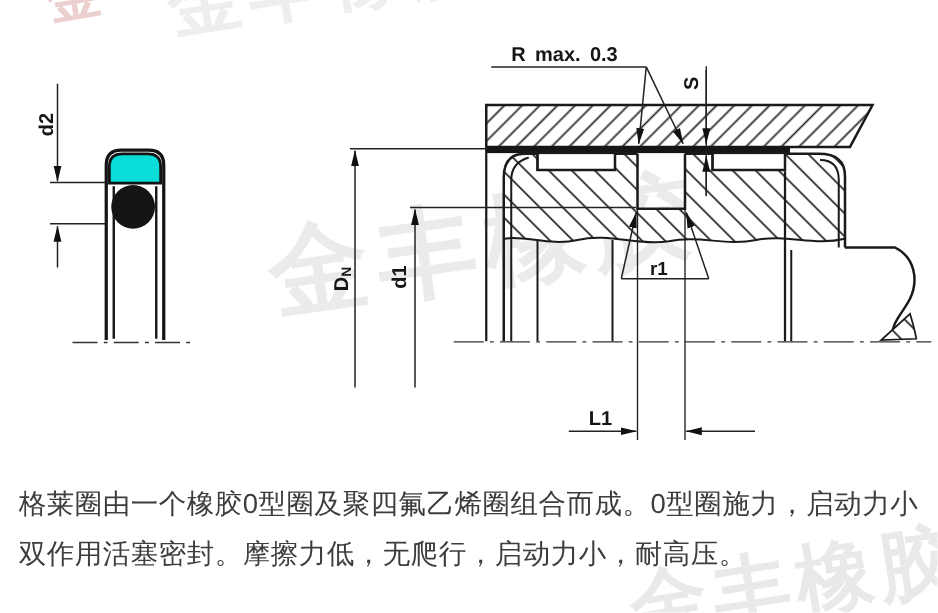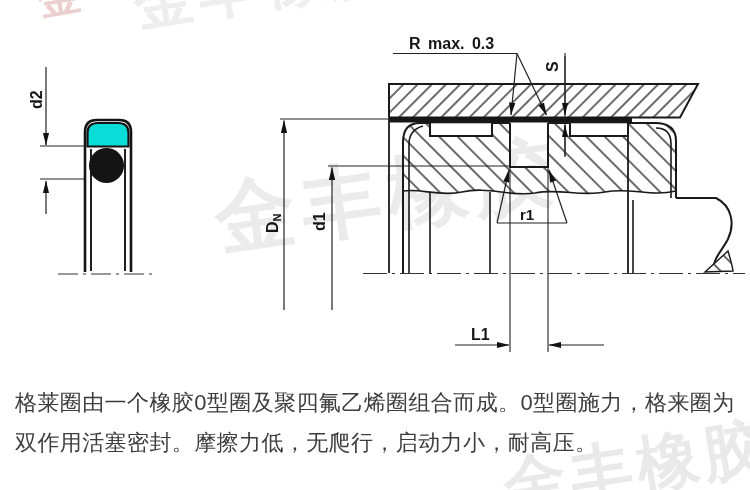--- a/index.html
+++ b/index.html
@@ -139,15 +139,15 @@
     <text x="409" y="49" font-size="16" word-spacing="3">R max. 0.3</text>
     <text transform="translate(558,72) rotate(-90)" font-size="16">S</text>
     <text transform="translate(278,233) rotate(-90)" font-size="16"><tspan>D</tspan><tspan font-size="11" dy="3">N</tspan></text>
     <text transform="translate(325,231) rotate(-90)" font-size="16">d1</text>
     <text x="520" y="220" font-size="15">r1</text>
     <text x="471" y="340" font-size="16">L1</text>
   </g>
 </svg>
 
 <div class="desc">
-  <p>格莱圈由一个橡胶0型圈及聚四氟乙烯圈组合而成。0型圈施力，格来圈为</p>
+  <p>格莱圈由一个橡胶0型圈及聚四氟乙烯圈组合而成。0型圈施力，启动力小</p>
   <p>双作用活塞密封。摩擦力低，无爬行，启动力小，耐高压。</p>
 </div>
 
 </body></html>

